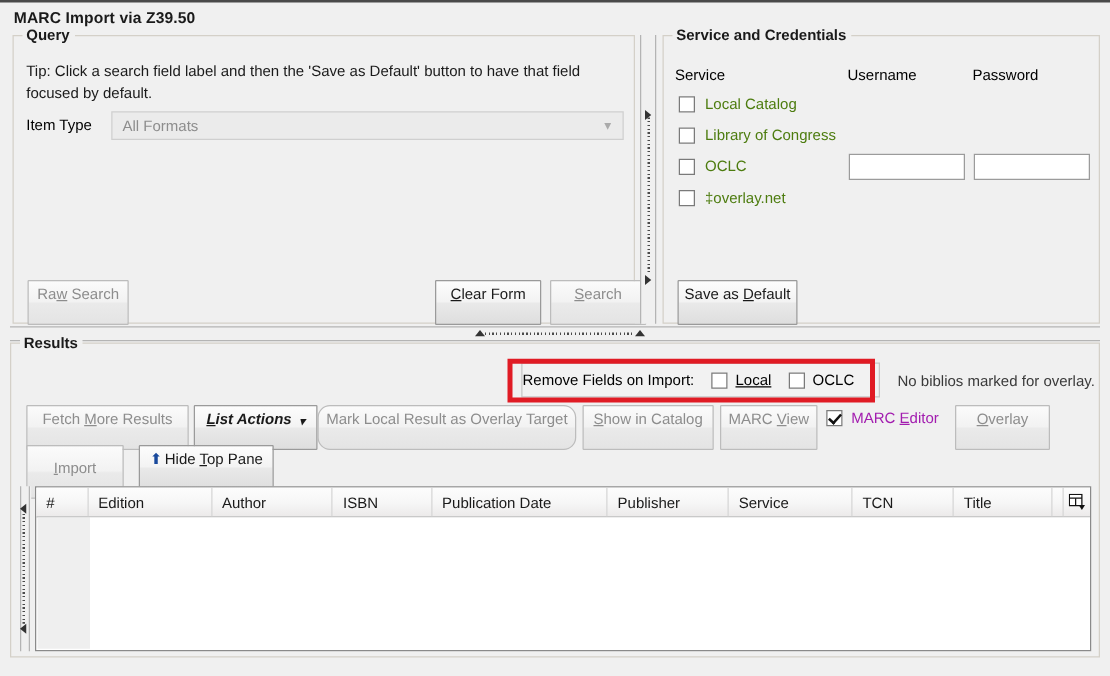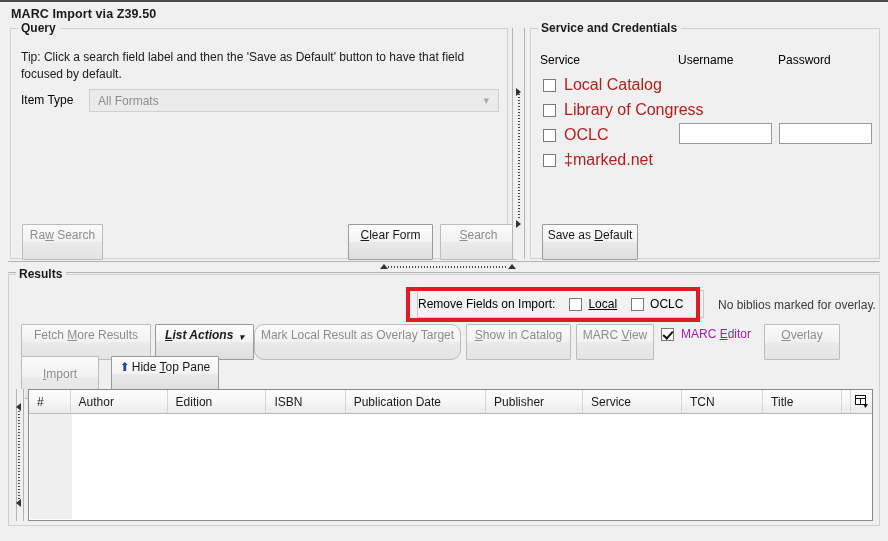--- a/index.html
+++ b/index.html
@@ -94,21 +94,21 @@
     border-width: 0 2px 2px 0;
     transform: rotate(42deg);
   }
 
   .txtfield {
     box-sizing: border-box;
     border: 1px solid #9b9b9b;
     background: #ffffff;
   }
 
-  .row-lbl { color: #b91c1c; font-size: 16px; }
+  .row-lbl { color: #4d7c0f; font-size: 12px; }
 
   
   .split-v, .split-h {
     position: absolute;
     background: #f0f0f0;
   }
   .grip-dots-v {
     position: absolute;
     left: 50%;
     transform: translateX(-50%);
@@ -236,21 +236,21 @@
 
     <div style="position:absolute; left:12px; top:97px; display:flex; align-items:center; gap:8px;">
       <span class="cb"></span>
       <span class="row-lbl">OCLC</span>
     </div>
     <input class="txtfield" type="text" style="position: absolute; left: 148px; top: 94px; width: 93px; height: 21px; font-size: 12px; padding: 0px 3px;" value="">
     <input class="txtfield" type="text" style="position: absolute; left: 248px; top: 94px; width: 93px; height: 21px; font-size: 12px; padding: 0px 3px;" value="">
 
     <div style="position:absolute; left:12px; top:122px; display:flex; align-items:center; gap:8px;">
       <span class="cb"></span>
-      <span class="row-lbl">‡marked.net</span>
+      <span class="row-lbl">‡overlay.net</span>
     </div>
 
     <div class="btn enabled" style="position:absolute; left:11px; top:195px; width:96px; height:24px;">
         <span>Save as <u>D</u>efault</span>
       </div>
   </div>
 
   <div class="split-h" style="left:8px; top:259px; width:872px; height:12px;">
     <div style="position:absolute; left:0; right:0; top:0; height:1px; background:#b4b4b4;"></div>
     <div style="position:absolute; left:0; right:0; bottom:0; height:1px; background:#b4b4b4;"></div>
@@ -321,22 +321,22 @@
       <div style="position:absolute; right:1px; top:0; bottom:0; width:1px; background:#b4b4b4;"></div>
       <div class="grip-dots-v" style="left:6px; top:22px; height:88px;"></div>
       <div class="tri" style="left:3px; top:14px; border-top:4px solid transparent; border-bottom:4px solid transparent; border-right:5px solid #333;"></div>
       <div class="tri" style="left:3px; top:110px; border-top:4px solid transparent; border-bottom:4px solid transparent; border-right:5px solid #333;"></div>
     </div>
 
     <div class="tbl-wrap" style="left:19px; top:114px; width:845px; height:132px;">
       <div class="col-strip"></div>
       <div class="thead">
         <div class="th" style="width:42px;">#</div>
+        <div class="th" style="width:100px;">Edition</div>
         <div class="th" style="width:98px;">Author</div>
-        <div class="th" style="width:100px;">Edition</div>
         <div class="th" style="width:80px;">ISBN</div>
         <div class="th" style="width:142px;">Publication Date</div>
         <div class="th" style="width:98px;">Publisher</div>
         <div class="th" style="width:100px;">Service</div>
         <div class="th" style="width:82px;">TCN</div>
         <div class="th" style="width:80px;">Title</div>
         <div class="th last" style="flex:1;"></div>
         <div class="grid-icon-cell">
           <svg width="13" height="13" viewBox="0 0 13 13" aria-hidden="true">
             <rect x="0.5" y="0.5" width="10" height="9" fill="#ffffff" stroke="#111" stroke-width="1"></rect>

